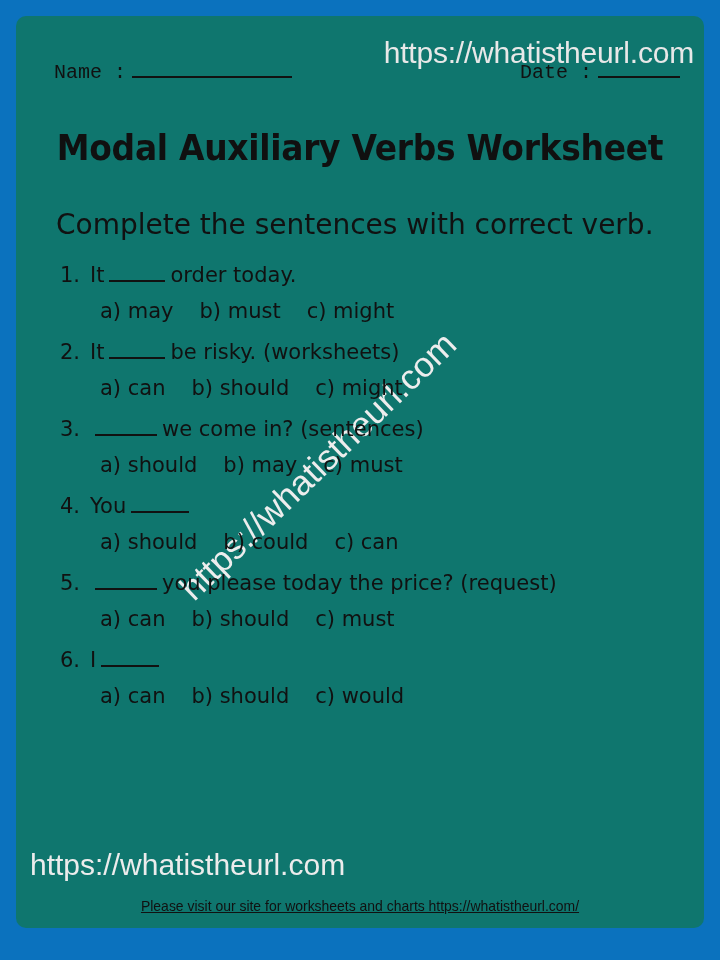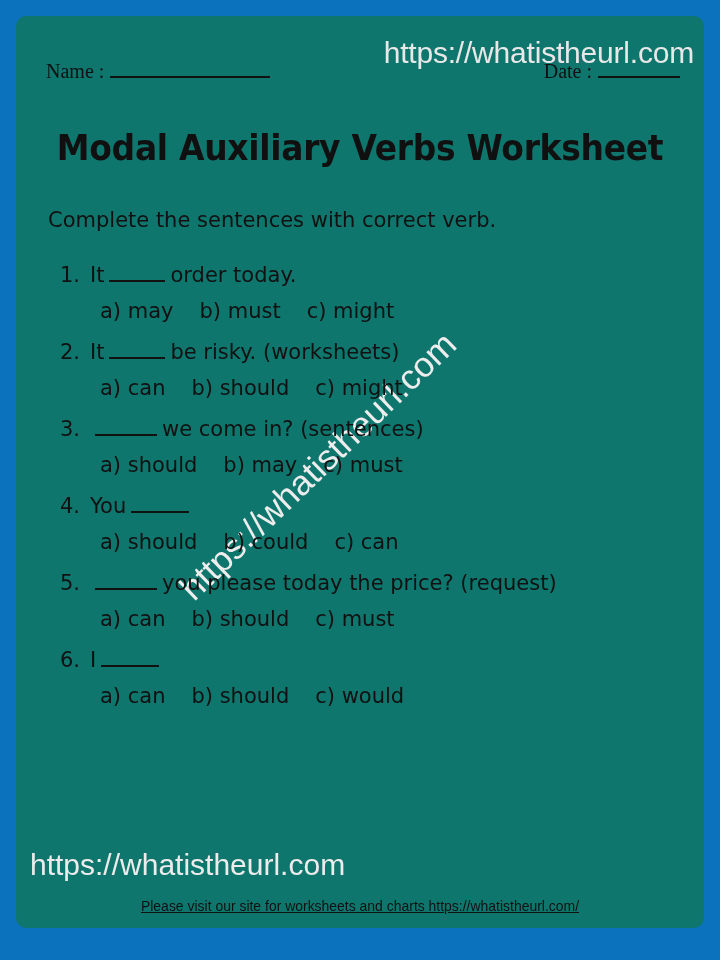--- a/index.html
+++ b/index.html
@@ -82,23 +82,24 @@
     justify-content: space-between;
     font-size: 20px;
     color: #111;
   }
   .field {
     display: flex;
     align-items: baseline;
     white-space: nowrap;
   }
   .field-label {
-    font-family: Liberation Serif, serif;
+    font-family: Liberation Mono, monospace;
     font-size: 20px;
     color: #111;
+    margin-left: 8px;
   }
   .field-rule {
     display: inline-block;
     border-bottom: 2px solid #111;
     margin-left: 6px;
     height: 16px;
   }
   #name-rule { width: 160px; }
   #date-rule { width: 82px; }
 
@@ -114,22 +115,22 @@
     font-size: 35px;
     letter-spacing: -0.3px;
     color: #101010;
     transform: scaleX(0.94);
   }
 
   
   #instruction {
     position: absolute;
     top: 192px;
-    left: 32px;
-    font-size: 21px;
+    left: 40px;
+    font-size: 28px;
     color: #111;
     font-family: "DejaVu Sans", sans-serif;
   }
 
   
   #question-list {
     position: absolute;
     top: 247px;
     left: 0;
     width: 100%;

